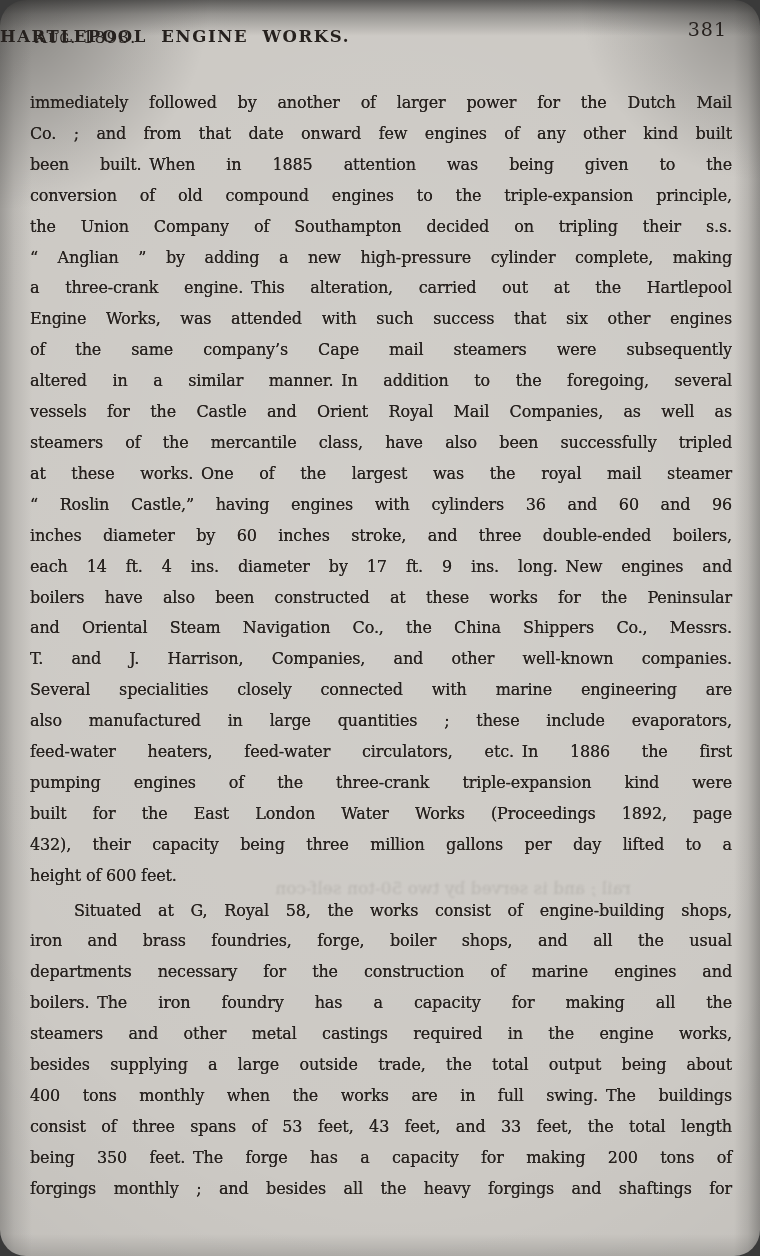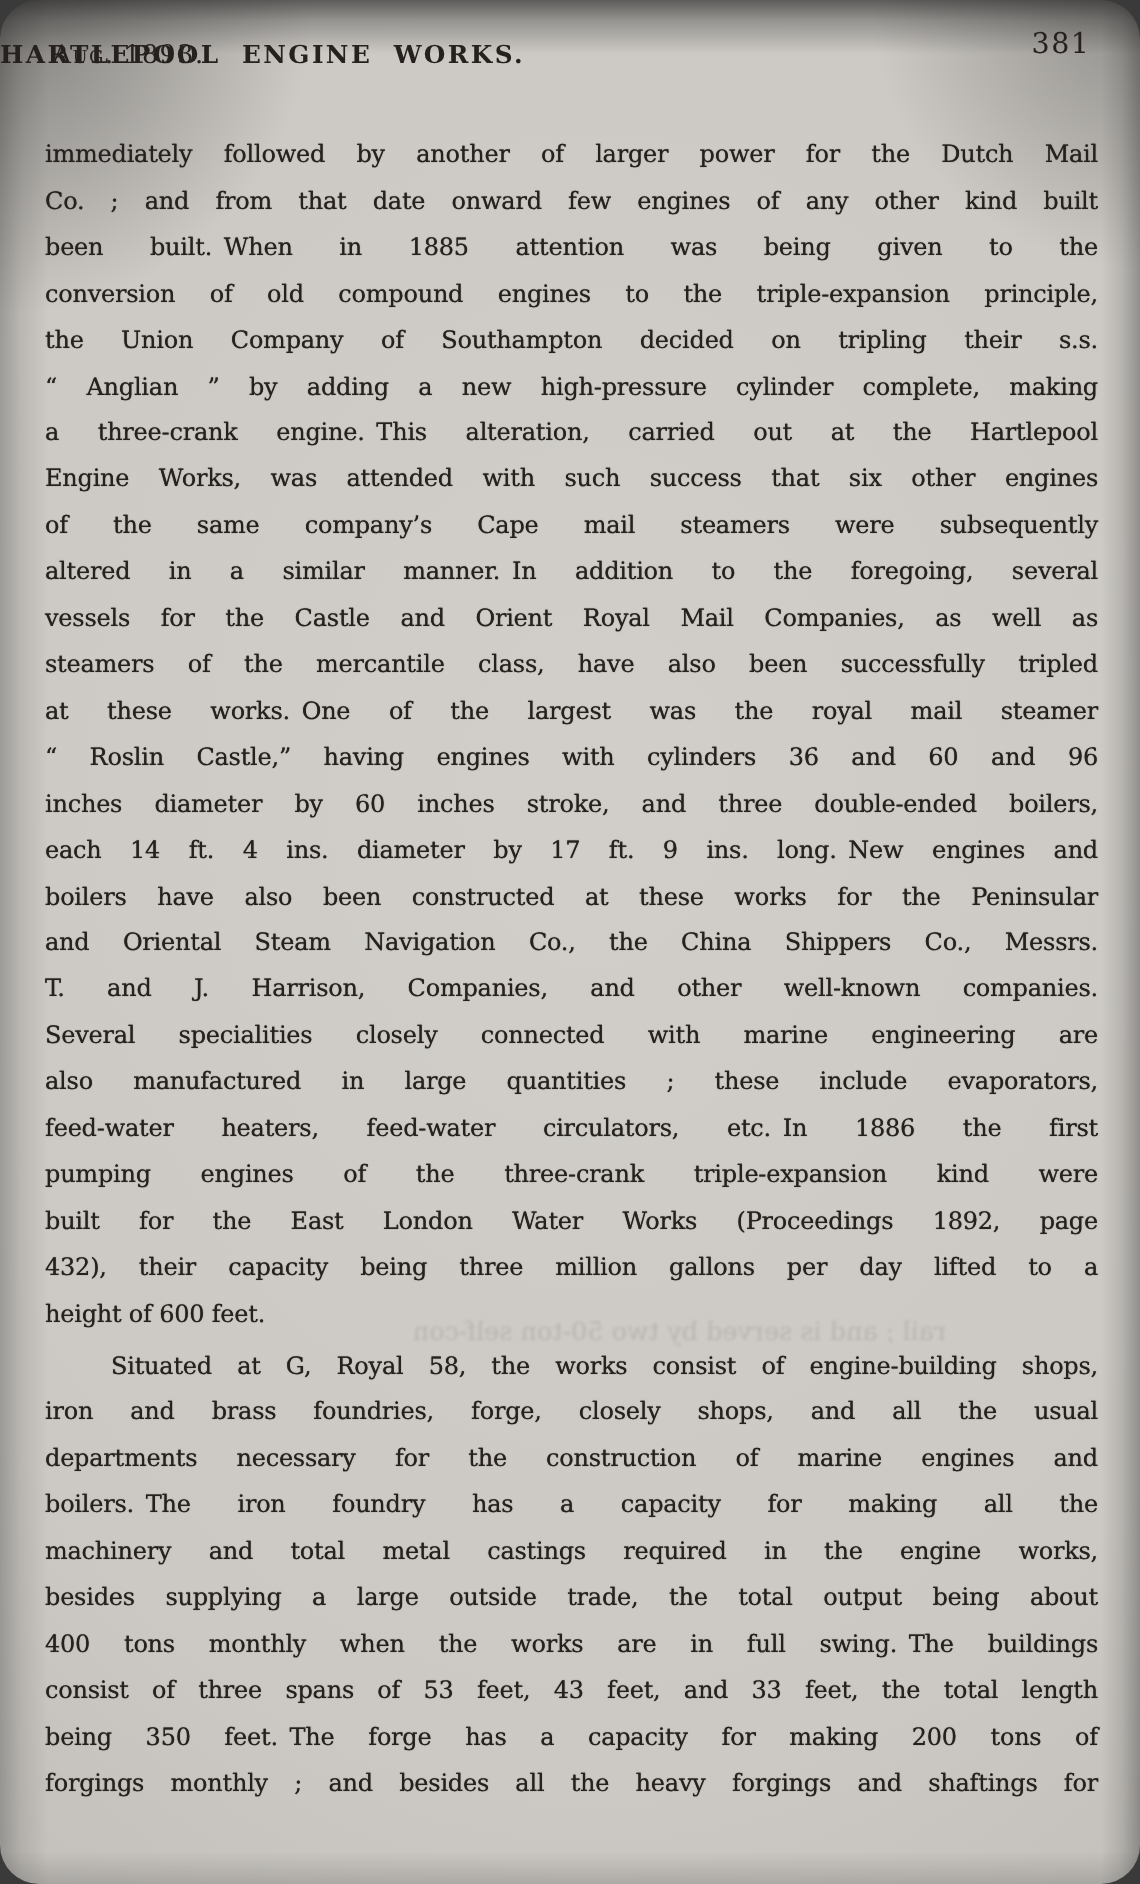--- a/index.html
+++ b/index.html
@@ -135,24 +135,24 @@
         <div class="line">Several specialities closely connected with marine engineering are</div>
         <div class="line">also manufactured in large quantities ; these include evaporators,</div>
         <div class="line">feed-water heaters, feed-water circulators, etc. In 1886 the first</div>
         <div class="line">pumping engines of the three-crank triple-expansion kind were</div>
         <div class="line">built for the East London Water Works (Proceedings 1892, page</div>
         <div class="line">432), their capacity being three million gallons per day lifted to a</div>
         <div class="line last">height of 600 feet.</div>
       </div>
       <div class="paragraph">
         <div class="line indent">Situated at G, Royal 58, the works consist of engine-building shops,</div>
-        <div class="line">iron and brass foundries, forge, closely shops, and all the usual</div>
+        <div class="line">iron and brass foundries, forge, boiler shops, and all the usual</div>
         <div class="line">departments necessary for the construction of marine engines and</div>
         <div class="line">boilers. The iron foundry has a capacity for making all the</div>
-        <div class="line">machinery and total metal castings required in the engine works,</div>
+        <div class="line">steamers and other metal castings required in the engine works,</div>
         <div class="line">besides supplying a large outside trade, the total output being about</div>
         <div class="line">400 tons monthly when the works are in full swing. The buildings</div>
         <div class="line">consist of three spans of 53 feet, 43 feet, and 33 feet, the total length</div>
         <div class="line">being 350 feet. The forge has a capacity for making 200 tons of</div>
         <div class="line">forgings monthly ; and besides all the heavy forgings and shaftings for</div>
       </div>
     </div>
 
   <div class="ghost">rail ; and is served by two 50-ton self-con</div>
 

